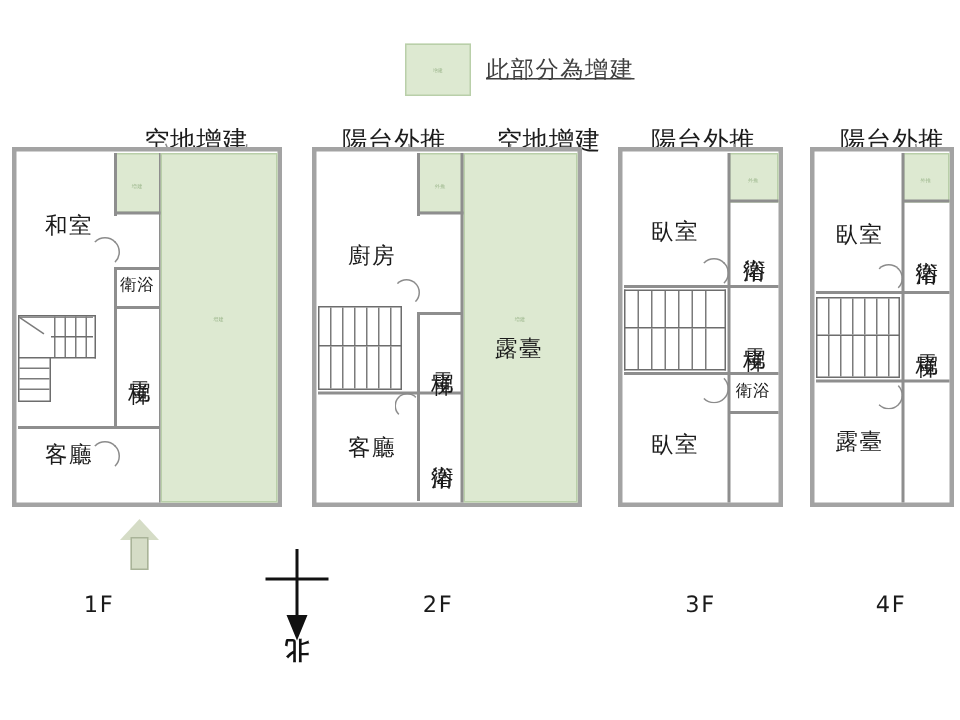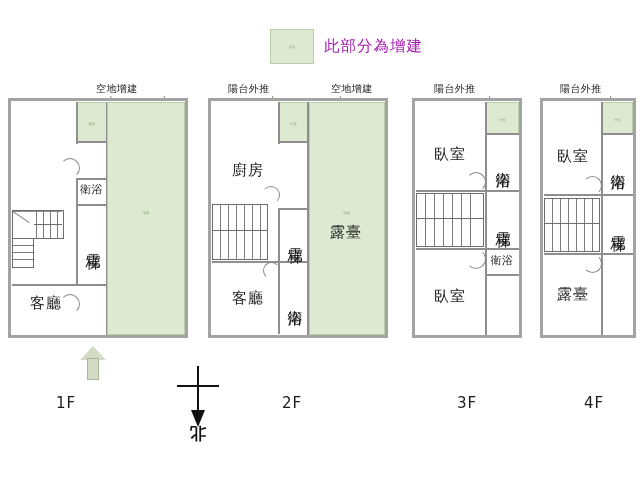--- a/index.html
+++ b/index.html
@@ -6,24 +6,24 @@
   body{
     width:640px;height:480px;background:#ffffff;overflow:hidden;position:relative;
     font-family:"DejaVu Sans","Liberation Sans",sans-serif;
   }
   .stage{position:absolute;left:0;top:0;width:640px;height:480px;}
 
   
   .legend{position:absolute;left:270px;top:29px;display:flex;align-items:center;gap:10px;}
   .legend-swatch{width:44px;height:35px;background:#dde9d1;border:1px solid #b9cfa9;box-sizing:border-box;position:relative;}
   .legend-swatch .micro{position:absolute;left:0;right:0;top:44%;text-align:center;font-size:3.2px;color:#9ab58a;letter-spacing:.2px;}
-  .legend-text{font-size:15.5px;color:#a21caf;letter-spacing:1px;}
-
-  
-  .callout{position:absolute;font-size:10px;color:#1c1c1c;white-space:nowrap;letter-spacing:.4px;}
+  .legend-text{font-size:15.5px;color:#404040;letter-spacing:1px;text-decoration:underline;}
+
+  
+  .callout{position:absolute;font-size:17px;color:#1c1c1c;white-space:nowrap;letter-spacing:.4px;}
   .leader{position:absolute;border-left:1px solid #8a8a8a;}
 
   
   .plan{position:absolute;box-sizing:border-box;}
   .outer{position:absolute;left:0;top:0;right:0;bottom:0;border:3.5px solid #a3a3a3;box-sizing:border-box;background:#ffffff;}
   .green{position:absolute;background:#dde9d1;box-sizing:border-box;}
   .gmicro{position:absolute;font-size:3.4px;color:#9ab58a;text-align:center;width:100%;letter-spacing:.2px;}
   .wall{position:absolute;background:#8e8e8e;}
 
   .room{position:absolute;display:flex;align-items:center;justify-content:center;
@@ -102,20 +102,21 @@
 
     <div class="wall" style="left:68px;top:3.5px;width:1.6px;height:42px;"></div>
     <div class="wall" style="left:68px;top:43px;width:31px;height:1.6px;"></div>
     <div class="wall" style="left:97.6px;top:3.5px;width:1.8px;height:233px;"></div>
     <div class="wall" style="left:68px;top:80px;width:1.6px;height:107px;"></div>
     <div class="wall" style="left:68px;top:80px;width:30px;height:1.6px;"></div>
     <div class="wall" style="left:68px;top:106px;width:30px;height:1.6px;"></div>
     <div class="wall" style="left:3.5px;top:186px;width:94.5px;height:1.6px;"></div>
     <div class="wall" style="left:3.5px;top:113px;width:50px;height:1.2px;"></div>
 
+    <div class="room" style="left:10px;top:42px;width:56px;height:22px;">和室</div>
     <div class="room sm" style="left:69px;top:82px;width:29px;height:20px;">衛浴</div>
     <div class="room vert" style="left:73px;top:112px;width:22px;height:66px;align-items:center;">電梯</div>
     <div class="room" style="left:10px;top:195px;width:56px;height:22px;">客廳</div>
 
     <div class="stairs" style="left:4px;top:112px;width:52px;height:58px;">
       <div class="srail" style="left:0;top:0;width:52px;height:1px;"></div>
       <div class="srail" style="left:0;top:28px;width:52px;height:1px;"></div>
       <div class="srail" style="left:0;top:57px;width:22px;height:1px;"></div>
       <div class="srail" style="left:21px;top:28px;width:1px;height:30px;"></div>
       <div class="srail" style="left:51px;top:0;width:1px;height:29px;"></div>

